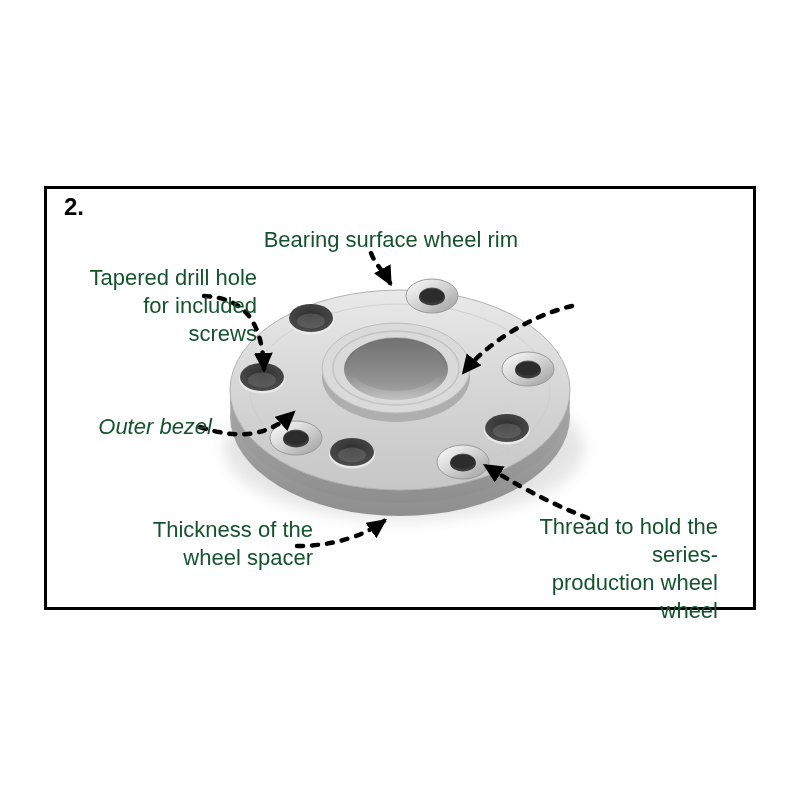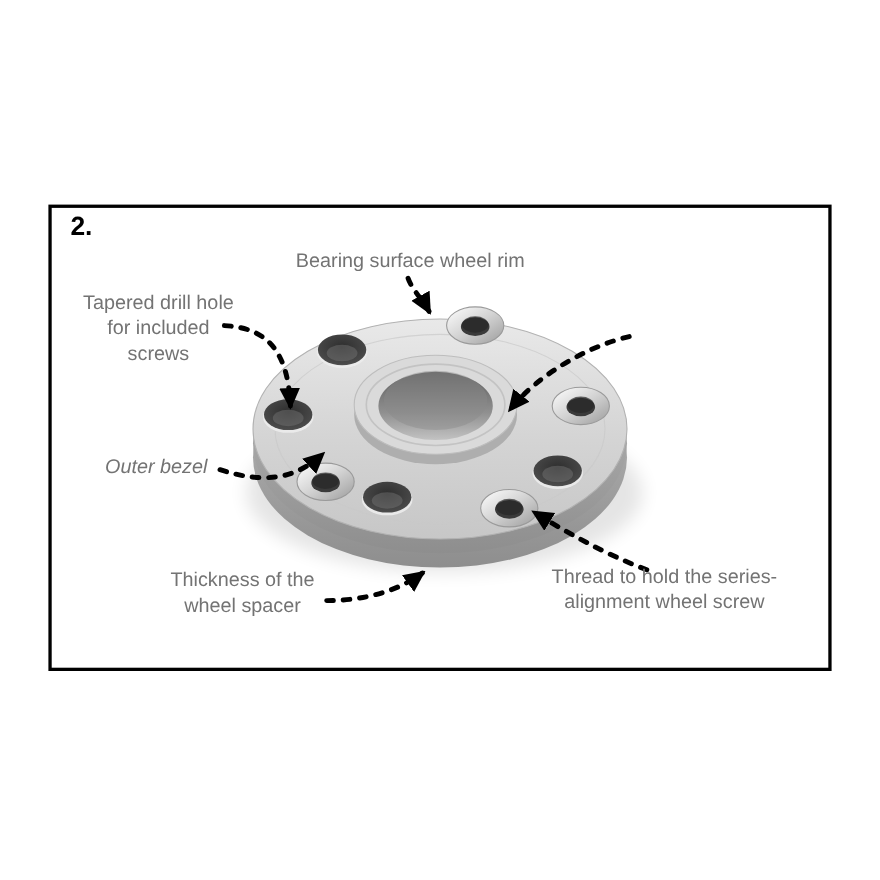--- a/index.html
+++ b/index.html
@@ -38,28 +38,28 @@
   .illus {
     position: absolute;
     left: 0;
     top: 0;
     width: 800px;
     height: 800px;
     pointer-events: none;
   }
   .label {
     position: absolute;
-    text-align: center;
-    font-size: 18px;
+    text-align: right;
+    font-size: 22px;
     line-height: 1.28;
-    color: #737373;
+    color: #14532d;
     white-space: pre-line;
   }
   .lbl-bearing   { left: 228px; top: 226px; width: 290px; }
-  .lbl-tapered   { left: 44px;  top: 264px; width: 200px; }
+  .lbl-tapered   { left: 57px;  top: 264px; width: 200px; }
   .lbl-center    { left: 522px; top: 257px; width: 210px; }
   .lbl-bezel     { left: 72px;  top: 413px; width: 140px; font-style: italic; }
   .lbl-thickness { left: 128px; top: 516px; width: 185px; }
   .lbl-thread    { left: 490px; top: 513px; width: 228px; }
 </style>
 </head>
 <body>
 
 <div class="page">
 
@@ -177,15 +177,15 @@
   </svg>
 
   <div class="label lbl-bearing">Bearing surface wheel rim</div>
   <div class="label lbl-tapered">Tapered drill hole
 for included
 screws</div>
   <div class="label lbl-bezel">Outer bezel</div>
   <div class="label lbl-thickness">Thickness of the
 wheel spacer</div>
   <div class="label lbl-thread">Thread to hold the series-
-alignment wheel screw</div>
+production wheel wheel</div>
 
 </div>
 
 </body></html>

